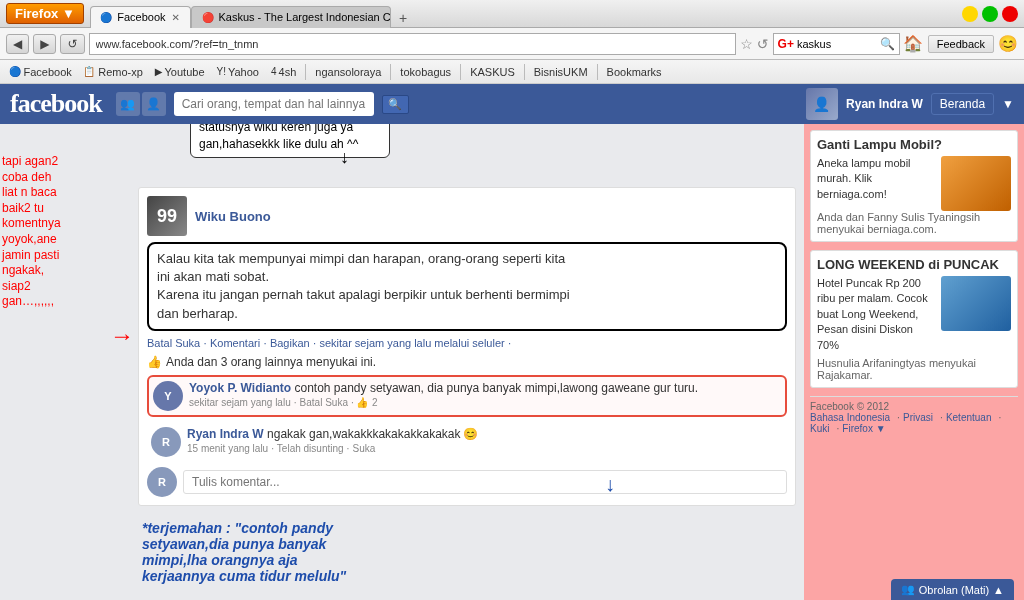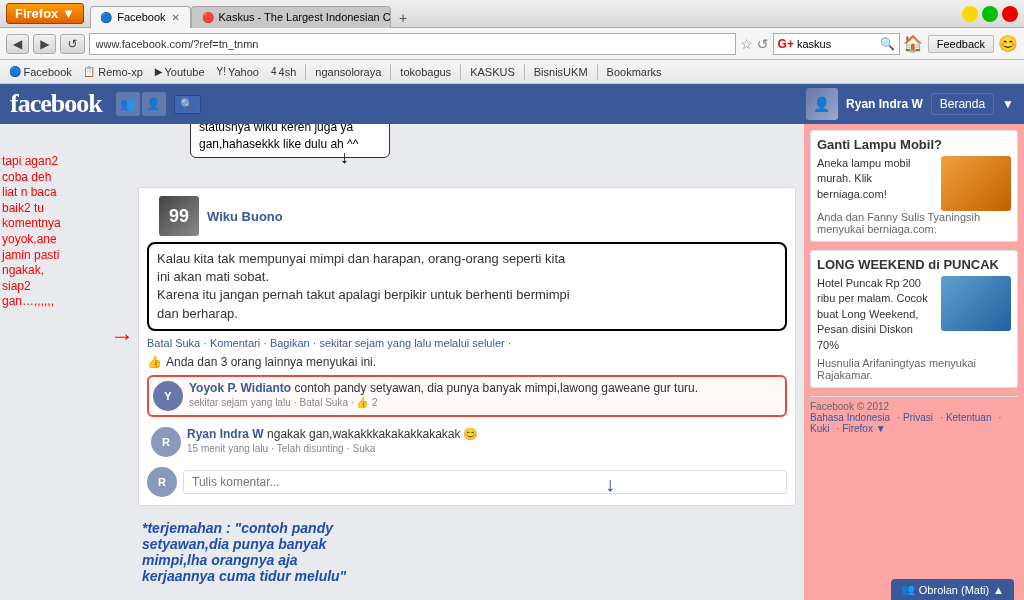--- a/index.html
+++ b/index.html
@@ -209,21 +209,20 @@
       border-radius: 3px;
       padding: 8px;
       margin-bottom: 8px;
       position: relative;
     }
     .post-header {
       display: flex;
       align-items: center;
       gap: 8px;
       margin-bottom: 6px;
-      margin-left: 12px;
     }
     .post-avatar {
       width: 40px;
       height: 40px;
       background: #888;
       border-radius: 3px;
       overflow: hidden;
       flex-shrink: 0;
     }
     .post-author { font-weight: bold; color: #3b5998; font-size: 13px; }
@@ -467,20 +466,21 @@
 </div>
 
 <div class="fb-wrapper">
 
   <div class="fb-navbar">
     <div class="fb-logo">facebook</div>
     <div class="fb-nav-icons">
       <div class="fb-nav-icon">👥</div>
       <div class="fb-nav-icon">👤</div>
     </div>
+    <input class="fb-search" placeholder="Cari orang, tempat dan hal lainnya" style="">
     <button class="fb-search-btn">🔍</button>
     <div class="fb-nav-right">
       <div style="width:32px;height:32px;background:#8899bb;border-radius:3px;overflow:hidden;">
         <div style="width:100%;height:100%;background:linear-gradient(135deg,#6677aa,#99aacc);display:flex;align-items:center;justify-content:center;color:white;font-size:14px;">👤</div>
       </div>
       <span class="fb-profile-name">Ryan Indra W</span>
       <button class="fb-home-btn">Beranda</button>
       <span style="color:white;cursor:pointer;">▼</span>
     </div>
   </div>

